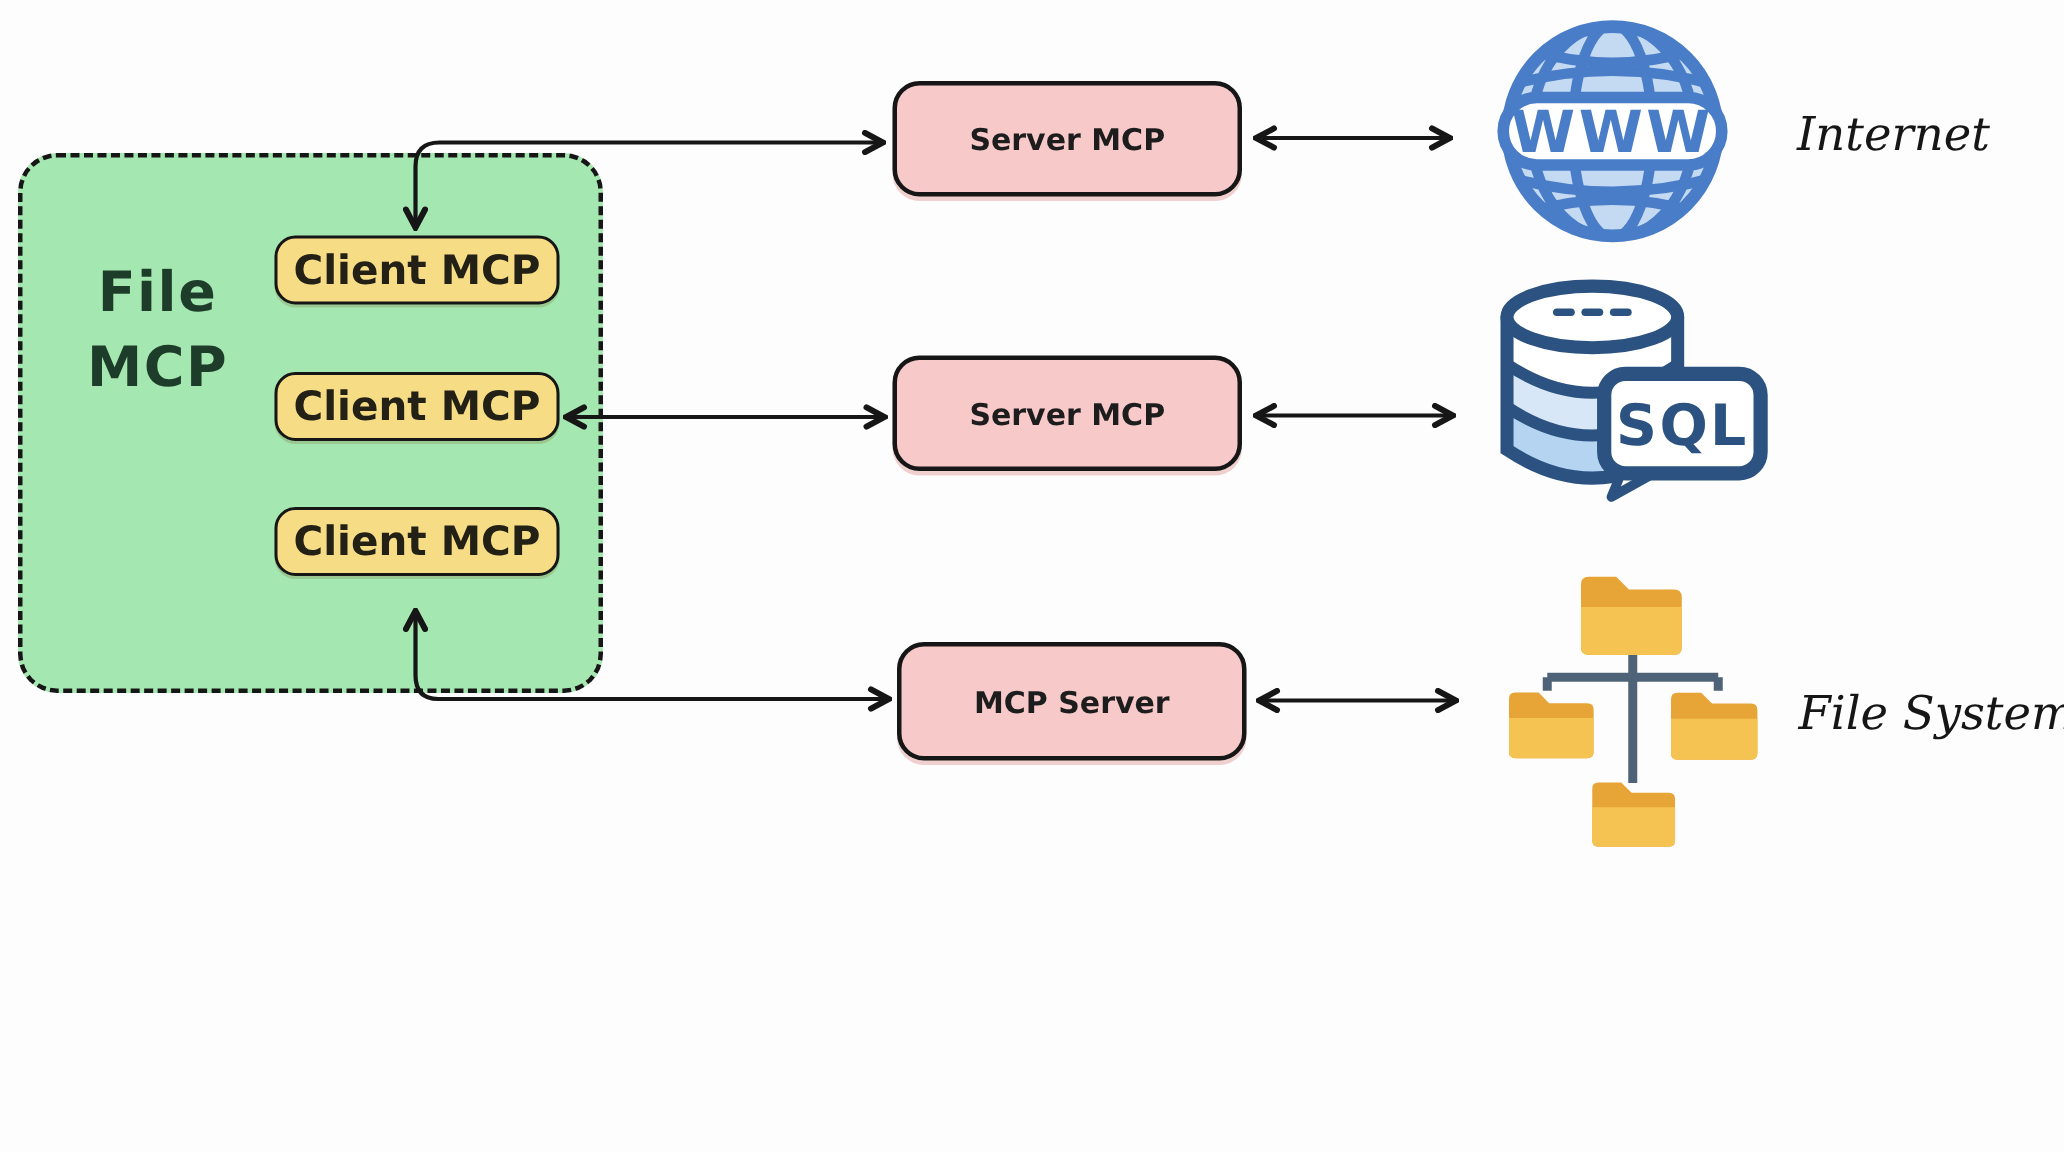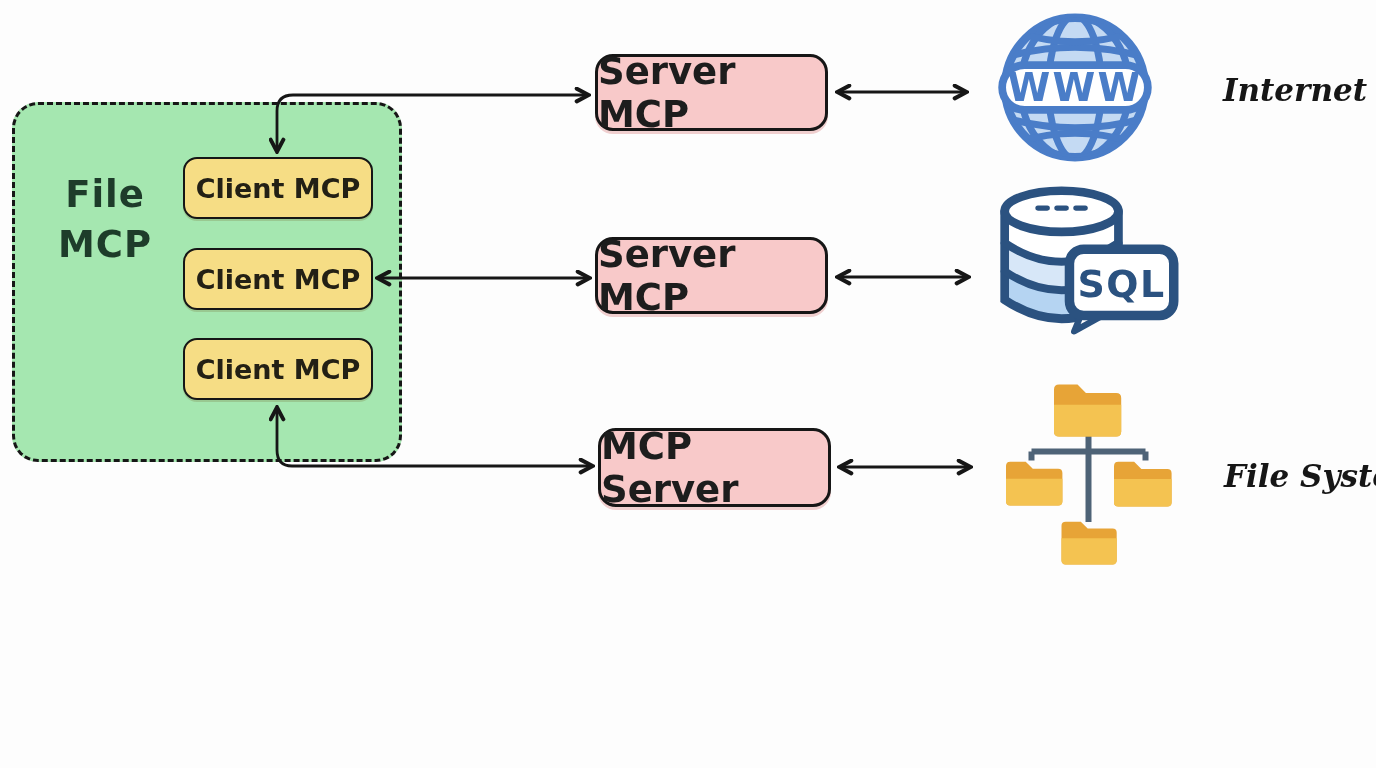--- a/index.html
+++ b/index.html
@@ -26,42 +26,42 @@
     position:absolute;
     left:30px;top:170px;width:150px;
     font-size:37px;font-weight:700;line-height:1.35;
     color:var(--host_text,#1e3c2a);
     text-align:center;
     letter-spacing:1px;
   }
   
   .client-box{
     position:absolute;
-    left:183px;width:190px;height:62px;
+    left:183px;width:190px;height:46px;
     background:var(--yellow_fill,#f6dd85);
     border:2.5px solid var(--ink,#161616);
     border-radius:14px;
     box-sizing:border-box;
     display:flex;align-items:center;justify-content:center;
     font-size:27px;font-weight:600;color:#232015;
     box-shadow:0 2px 0 rgba(120,110,50,.25);
   }
   .client-1{top:157px;}
   .client-2{top:248px;}
   .client-3{top:338px;}
   
   .server-box{
     position:absolute;
     width:233px;height:77px;
     background:var(--pink_fill,#f8c9c9);
     border:3px solid var(--ink,#161616);
     border-radius:18px;
     box-sizing:border-box;
     display:flex;align-items:center;justify-content:center;
-    font-size:37px;font-weight:600;color:#1d1d1d;
+    font-size:20px;font-weight:600;color:#1d1d1d;
     box-shadow:0 3px 0 rgba(225,150,150,.45);
   }
   .server-1{left:595px;top:54px;}
   .server-2{left:595px;top:237px;}
   .server-3{left:598px;top:428px;height:79px;}
   
   .connectors{
     position:absolute;left:0;top:0;width:1376px;height:768px;
     pointer-events:none;
   }
@@ -74,24 +74,23 @@
   
   .icon{position:absolute;}
   .globe-icon{left:996px;top:10px;width:158px;height:155px;}
   .db-icon{left:995px;top:186px;width:190px;height:158px;}
   .fs-icon{left:1000px;top:378px;width:180px;height:192px;}
   
   .res-label{
     position:absolute;
     font-family:"DejaVu Serif","Liberation Serif",serif;
     font-style:italic;
-    font-size:31px;font-weight:700;
+    font-size:31px;font-weight:400;
     color:var(--ink,#161616);
     white-space:nowrap;
-    margin-left:25px;
   }
   .label-internet{left:1198px;top:72px;}
   .label-database{left:1199px;top:249px;}
   .label-filesystem{left:1199px;top:458px;}
 </style>
 </head>
 <body>
 
 <div class="canvas">
 

